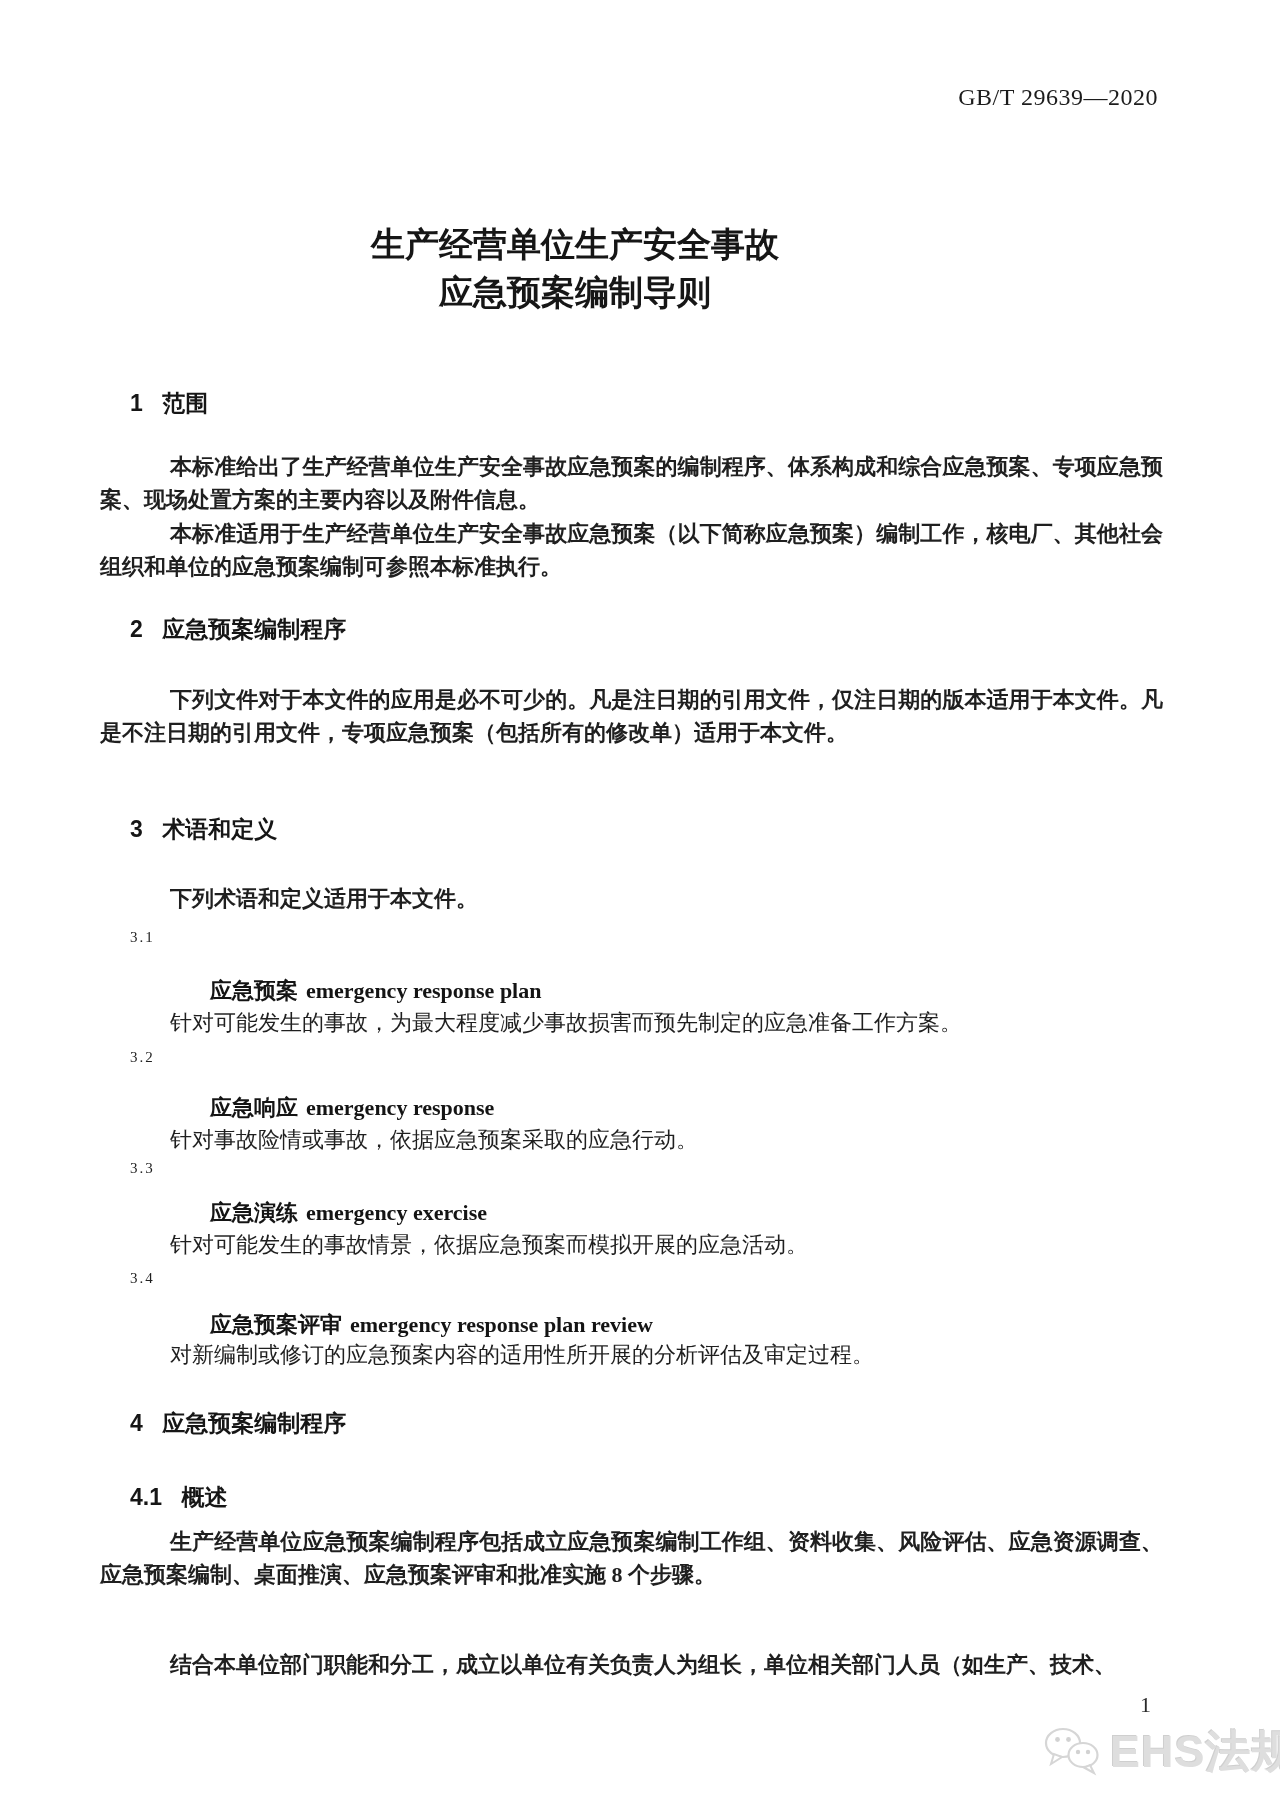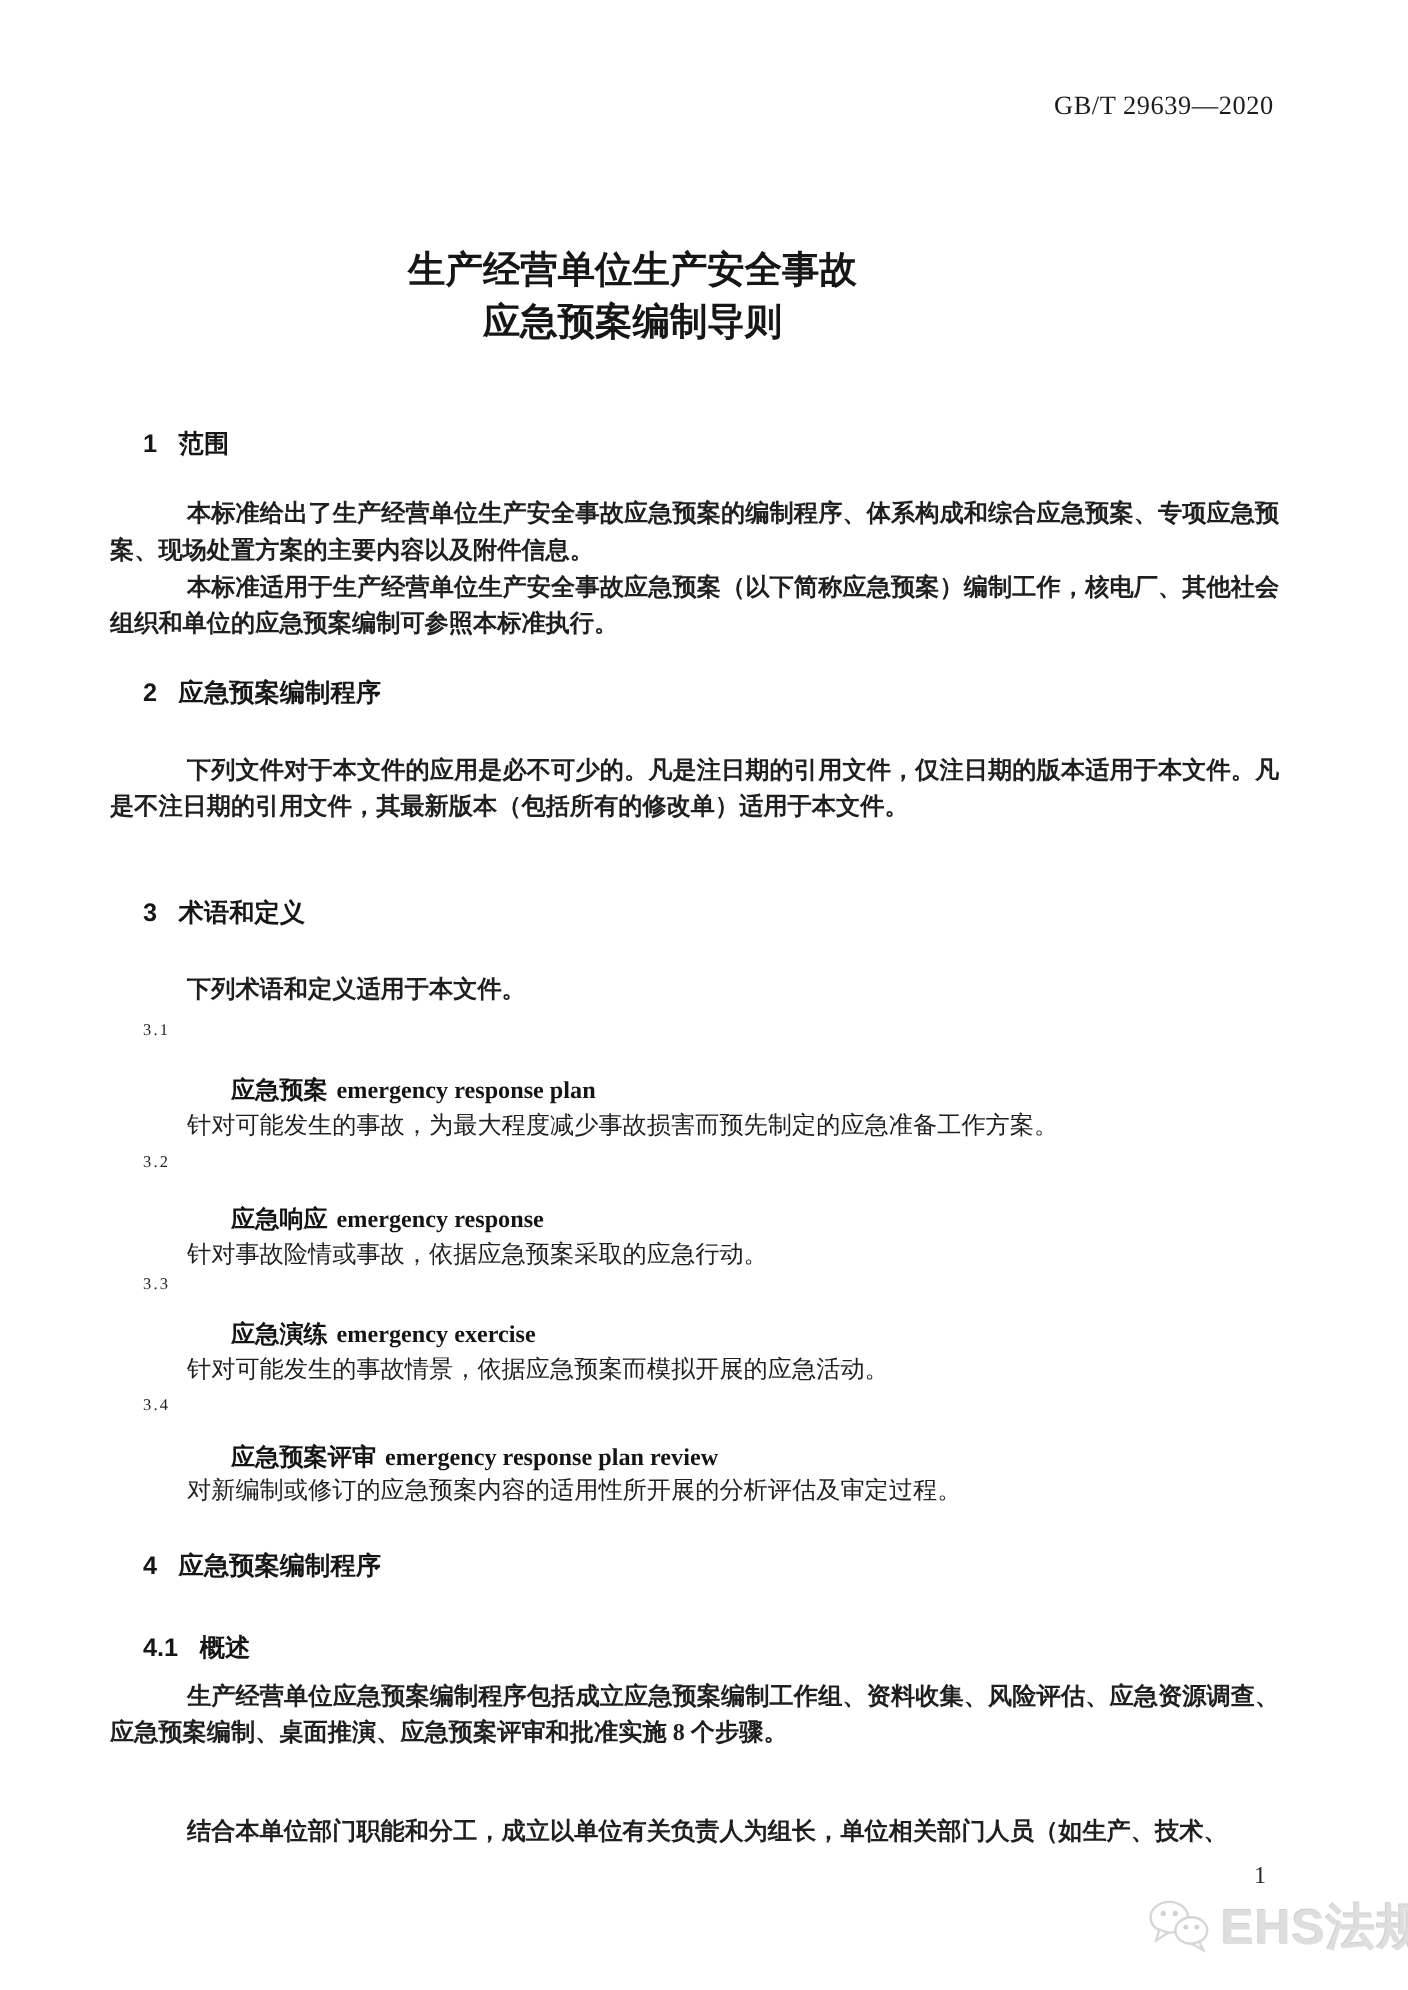--- a/index.html
+++ b/index.html
@@ -136,21 +136,21 @@
 
   <div class="abs sec-heading" style="top:388px">
     <span>1</span><span class="h-label">范围</span>
   </div>
   <div class="abs body-par" style="top:450px">本标准给出了生产经营单位生产安全事故应急预案的编制程序、体系构成和综合应急预案、专项应急预案、现场处置方案的主要内容以及附件信息。</div>
   <div class="abs body-par" style="top:517px">本标准适用于生产经营单位生产安全事故应急预案（以下简称应急预案）编制工作，核电厂、其他社会组织和单位的应急预案编制可参照本标准执行。</div>
 
   <div class="abs sec-heading" style="top:614px">
     <span>2</span><span class="h-label">应急预案编制程序</span>
   </div>
-  <div class="abs body-par" style="top:683px">下列文件对于本文件的应用是必不可少的。凡是注日期的引用文件，仅注日期的版本适用于本文件。凡是不注日期的引用文件，其最新版本（包括所有的修改单）适用于本文件。</div>
+  <div class="abs body-par" style="top:683px">下列文件对于本文件的应用是必不可少的。凡是注日期的引用文件，仅注日期的版本适用于本文件。凡是不注日期的引用文件，专项应急预案（包括所有的修改单）适用于本文件。</div>
 
   <div class="abs sec-heading" style="top:814px">
     <span>3</span><span class="h-label">术语和定义</span>
   </div>
   <div class="abs body-par" style="top:882px">下列术语和定义适用于本文件。</div>
 
   <div class="abs term-num" style="top:929px">3.1</div>
   <div class="abs term-name" style="top:976px">
     <span class="zh">应急预案</span><span class="en">emergency response plan</span>
   </div>

